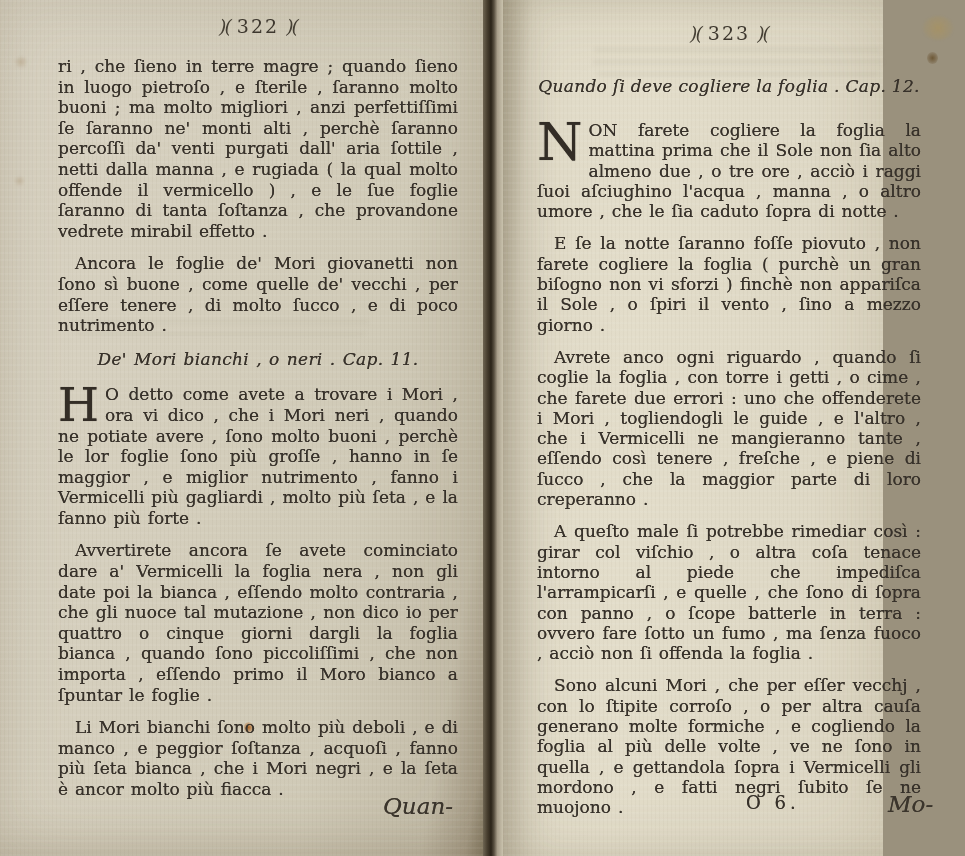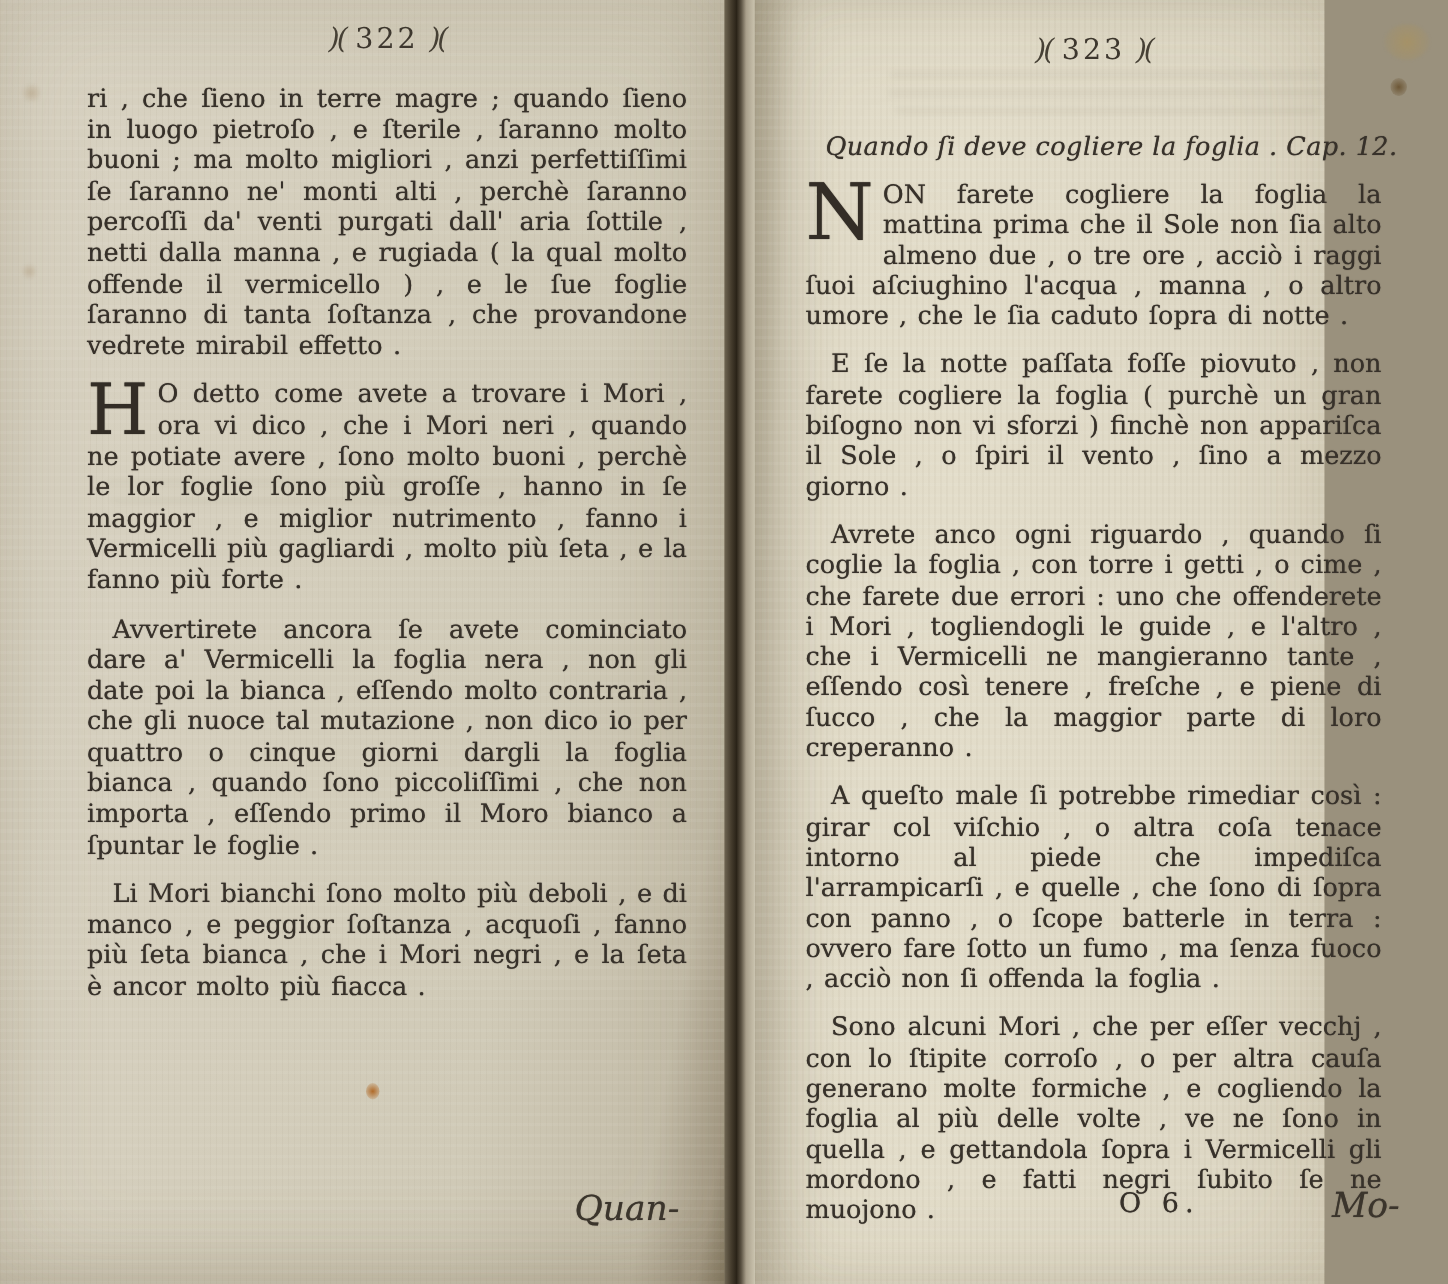--- a/index.html
+++ b/index.html
@@ -52,21 +52,21 @@
   }
   .page-left .textblock{left:46px;top:44px;width:424px;font-size:17px;line-height:20.6px;}
   .page-right .textblock{left:22px;top:108px;width:408px;font-size:17px;line-height:20.3px;}
   .textblock p{margin:12px;text-indent:17px;}
   .textblock p.noindent{text-indent:0;}
   .chap{
     font-style:italic;font-weight:normal;font-size:17px;text-align:center;
     margin:13px 0 15px;text-indent:0;white-space:nowrap;letter-spacing:.3px;
   }
   .page-right .chap-top{
-    position:absolute;left:22px;top:76px;width:408px;margin:12px;
+    position:absolute;left:22px;top:76px;width:408px;margin:0;
     font-style:italic;font-weight:normal;font-size:17px;text-align:center;
     color:#37312a;white-space:nowrap;letter-spacing:.3px;
     text-shadow:0 0 .6px rgba(55,49,42,.85);
   }
   .dropcap{
     float:left;font-size:47px;line-height:36px;padding:3px 6px 0 0;
     color:#332d26;text-shadow:0 0 .7px rgba(50,44,36,.9);
   }
   .page-right .dropcap{font-size:52px;line-height:38px;}
 
@@ -106,20 +106,22 @@
     <div class="stain stain-faint1"></div>
     <div class="stain stain-faint2"></div>
     <div class="ghost ghost-l"></div>
 
     <div class="running-head">
       <span class="orn">)(</span><span class="pagenum">322</span><span class="orn">)(</span>
     </div>
 
     <div class="textblock">
       <p class="noindent">ri , che ſieno in terre magre ; quando ſieno in luogo pietroſo , e ſterile , ſaranno molto buoni ; ma molto migliori , anzi perfettiſſimi ſe ſaranno ne' monti alti , perchè ſaranno percoſſi da' venti purgati dall' aria ſottile , netti dalla manna , e rugiada ( la qual molto offende il vermicello ) , e le ſue foglie ſaranno di tanta ſoſtanza , che provandone vedrete mirabil effetto .</p>
+      <p>Ancora le foglie de' Mori giovanetti non ſono sì buone , come quelle de' vecchi , per eſſere tenere , di molto ſucco , e di poco nutrimento .</p>
+      <h2 class="chap">De' Mori bianchi , o neri . Cap. 11.</h2>
       <p class="noindent"><span class="dropcap">H</span><span>O detto come avete a trovare i Mori , ora vi dico , che i Mori neri , quando ne potiate avere , ſono molto buoni , perchè le lor foglie ſono più groſſe , hanno in ſe maggior , e miglior nutrimento , fanno i Vermicelli più gagliardi , molto più ſeta , e la fanno più forte .</span></p>
       <p>Avvertirete ancora ſe avete cominciato dare a' Vermicelli la foglia nera , non gli date poi la bianca , eſſendo molto contraria , che gli nuoce tal mutazione , non dico io per quattro o cinque giorni dargli la foglia bianca , quando ſono piccoliſſimi , che non importa , eſſendo primo il Moro bianco a ſpuntar le foglie .</p>
       <p>Li Mori bianchi ſono molto più deboli , e di manco , e peggior ſoſtanza , acquoſi , fanno più ſeta bianca , che i Mori negri , e la ſeta è ancor molto più fiacca .</p>
     </div>
 
     <div class="catchword">Quan-</div>
   </div>
 
   <div class="gutter"></div>
 
@@ -129,21 +131,21 @@
     <div class="ghost ghost-r"></div>
 
     <div class="running-head">
       <span class="orn">)(</span><span class="pagenum">323</span><span class="orn">)(</span>
     </div>
 
     <h2 class="chap-top">Quando ſi deve cogliere la foglia . Cap. 12.</h2>
 
     <div class="textblock">
       <p class="noindent"><span class="dropcap">N</span><span>ON farete cogliere la foglia la mattina prima che il Sole non ſia alto almeno due , o tre ore , acciò i raggi ſuoi aſciughino l'acqua , manna , o altro umore , che le ſia caduto ſopra di notte .</span></p>
-      <p>E ſe la notte paſſata foſſe piovuto , non farete cogliere la foglia ( purchè un gran biſogno non vi sforzi ) finchè non appariſca il Sole , o ſpiri il vento , ſino a mezzo giorno .</p>
+      <p>E ſe la notte ſaranno foſſe piovuto , non farete cogliere la foglia ( purchè un gran biſogno non vi sforzi ) finchè non appariſca il Sole , o ſpiri il vento , ſino a mezzo giorno .</p>
       <p>Avrete anco ogni riguardo , quando ſi coglie la foglia , con torre i getti , o cime , che farete due errori : uno che offenderete i Mori , togliendogli le guide , e l'altro , che i Vermicelli ne mangieranno tante , eſſendo così tenere , freſche , e piene di ſucco , che la maggior parte di loro creperanno .</p>
       <p>A queſto male ſi potrebbe rimediar così : girar col viſchio , o altra coſa tenace intorno al piede che impediſca l'arrampicarſi , e quelle , che ſono di ſopra con panno , o ſcope batterle in terra : ovvero fare ſotto un fumo , ma ſenza fuoco , acciò non ſi offenda la foglia .</p>
       <p>Sono alcuni Mori , che per eſſer vecchj , con lo ſtipite corroſo , o per altra cauſa generano molte formiche , e cogliendo la foglia al più delle volte , ve ne ſono in quella , e gettandola ſopra i Vermicelli gli mordono , e fatti negri ſubito ſe ne muojono .</p>
     </div>
 
     <div class="signature">O 6.</div>
     <div class="catchword">Mo-</div>
   </div>
 
 </div>

